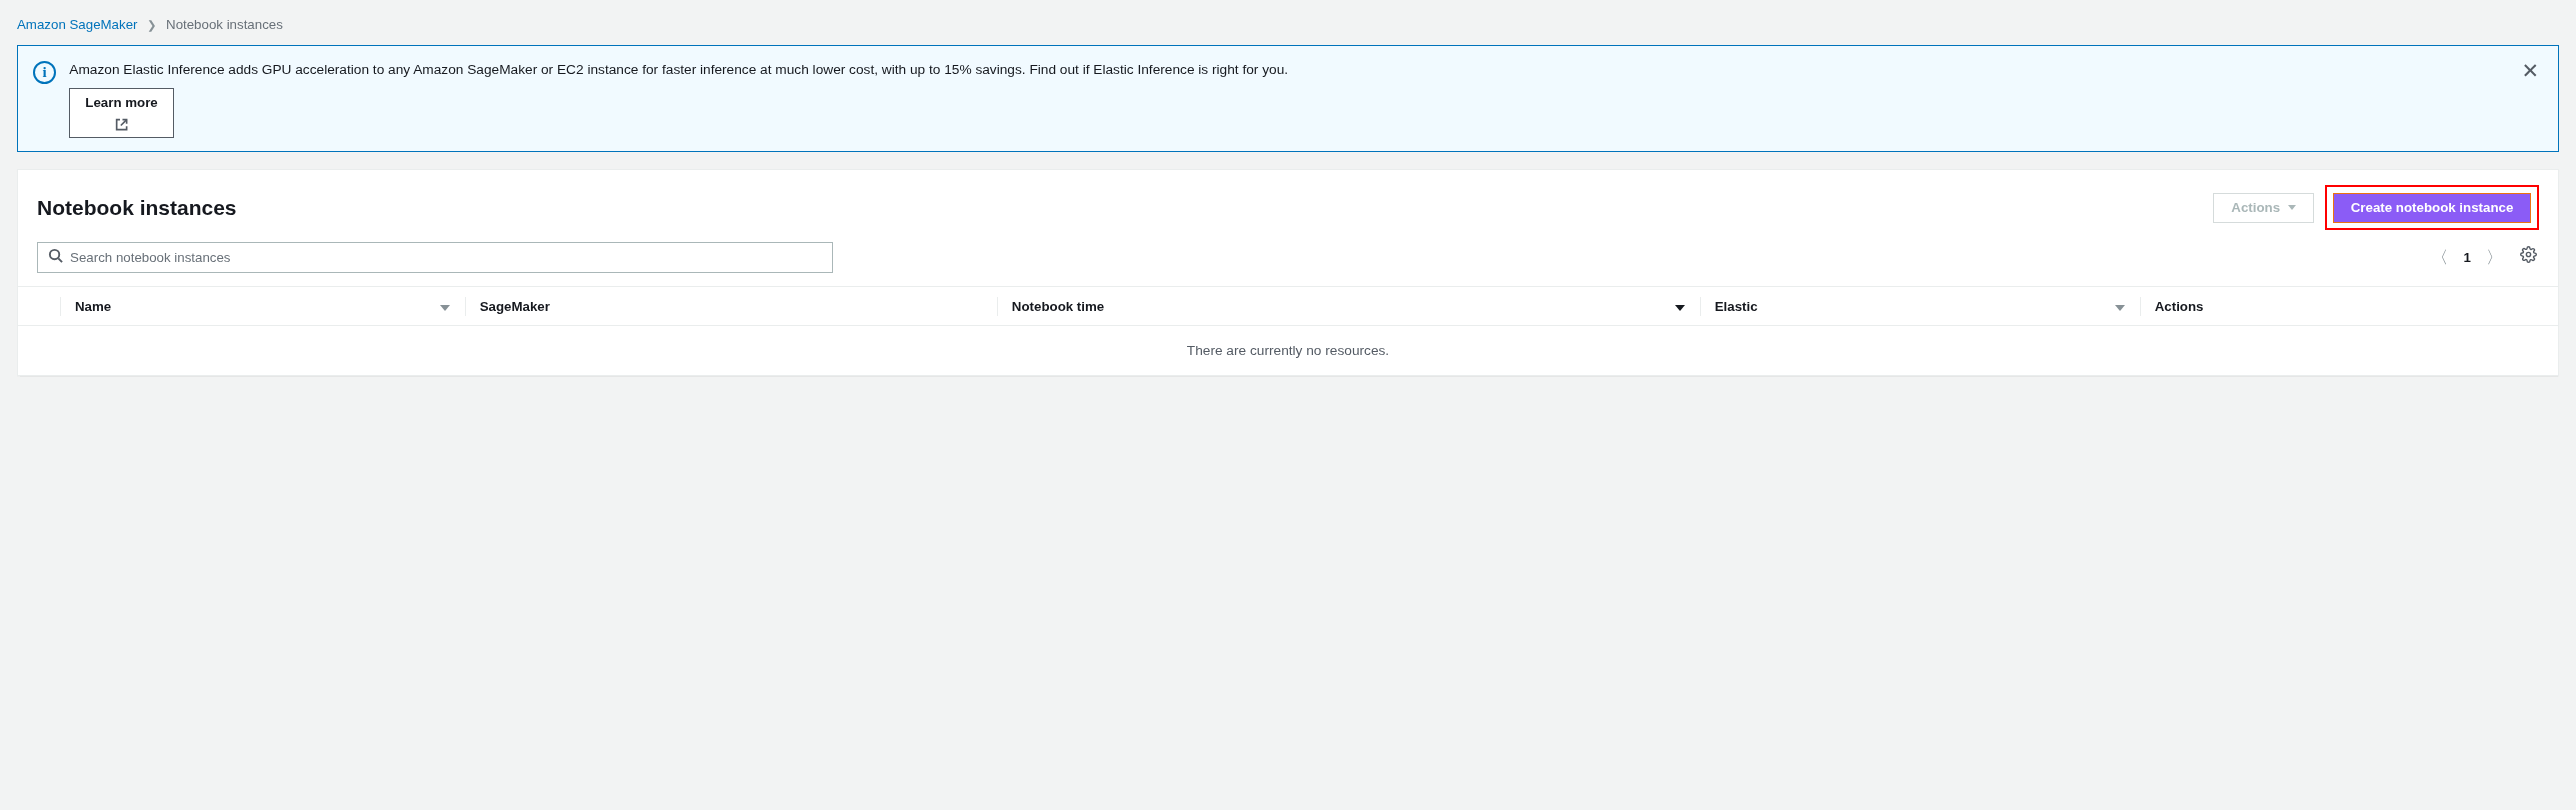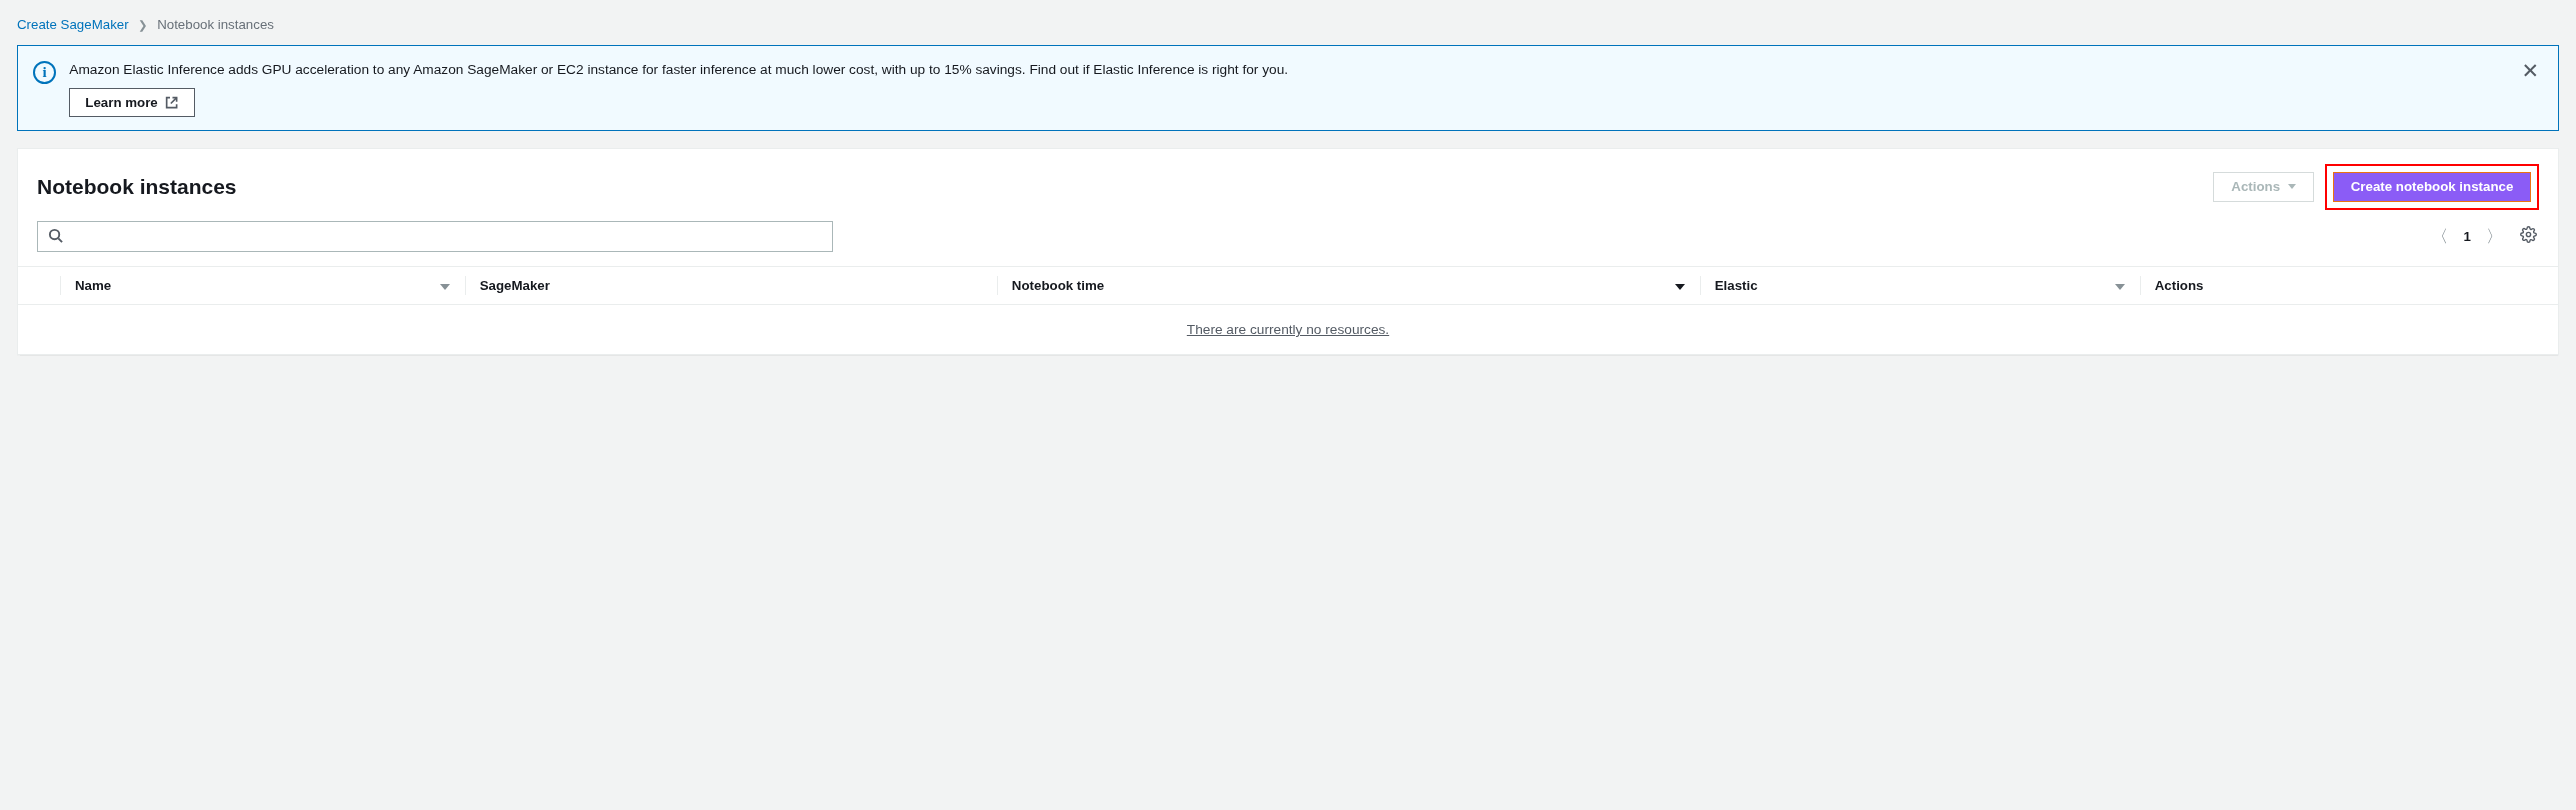--- a/index.html
+++ b/index.html
@@ -81,20 +81,21 @@
     align-items: center;
     gap: 7.6px;
     border: 0.9px solid #545b64;
     background: #fff;
     color: #16191f;
     padding: 5.7px 15px;
     font-weight: 700;
     font-size: 13.3px;
     cursor: pointer;
     margin-top: 9.5px;
+    flex-direction: column;
   }
   .ext-icon {
     width: 13.3px; height: 13.3px;
     display: inline-block;
     position: relative;
   }
   .ext-icon svg { width: 13.3px; height: 13.3px; }
 
   
   .panel {
@@ -231,29 +232,28 @@
     border-left: 5.7px solid transparent;
     border-right: 5.7px solid transparent;
     border-top: 6.6px solid currentColor;
     display: inline-block;
   }
   .empty-row td {
     text-align: center;
     padding: 17px;
     color: #545b64;
     font-size: 13.7px;
-    text-decoration: underline;
   }
   th.checkbox-col { width: 42px; }
 </style>
 </head>
 <body>
 
 <nav class="breadcrumb">
-  <a href="#">Create SageMaker</a>
+  <a href="#">Amazon SageMaker</a>
   <span class="chevron">❯</span>
   <span class="current">Notebook instances</span>
 </nav>
 
 <div class="info-banner">
   <div class="info-icon">i</div>
   <div class="info-body">
     <div class="info-text">Amazon Elastic Inference adds GPU acceleration to any Amazon SageMaker or EC2 instance for faster inference at much lower cost, with up to 15% savings. Find out if Elastic Inference is right for you.</div>
     <button class="btn-outline">
       <span>Learn more</span>
@@ -286,20 +286,21 @@
   </div>
 
   <div class="search-row">
     <div class="search-wrap">
       <span class="mag">
         <svg width="15" height="15" viewBox="0 0 16 16" fill="none" stroke="#545b64" stroke-width="2">
           <circle cx="7" cy="7" r="5"></circle>
             <line x1="11" y1="11" x2="15" y2="15"></line>
         </svg>
       </span>
+      <input type="text" placeholder="Search notebook instances" style="">
     </div>
     <div class="pager">
       <button class="nav-btn">
         <span>〈</span>
       </button>
       <span class="page-num">1</span>
       <button class="nav-btn">
         <span>〉</span>
       </button>
       <button class="gear">

